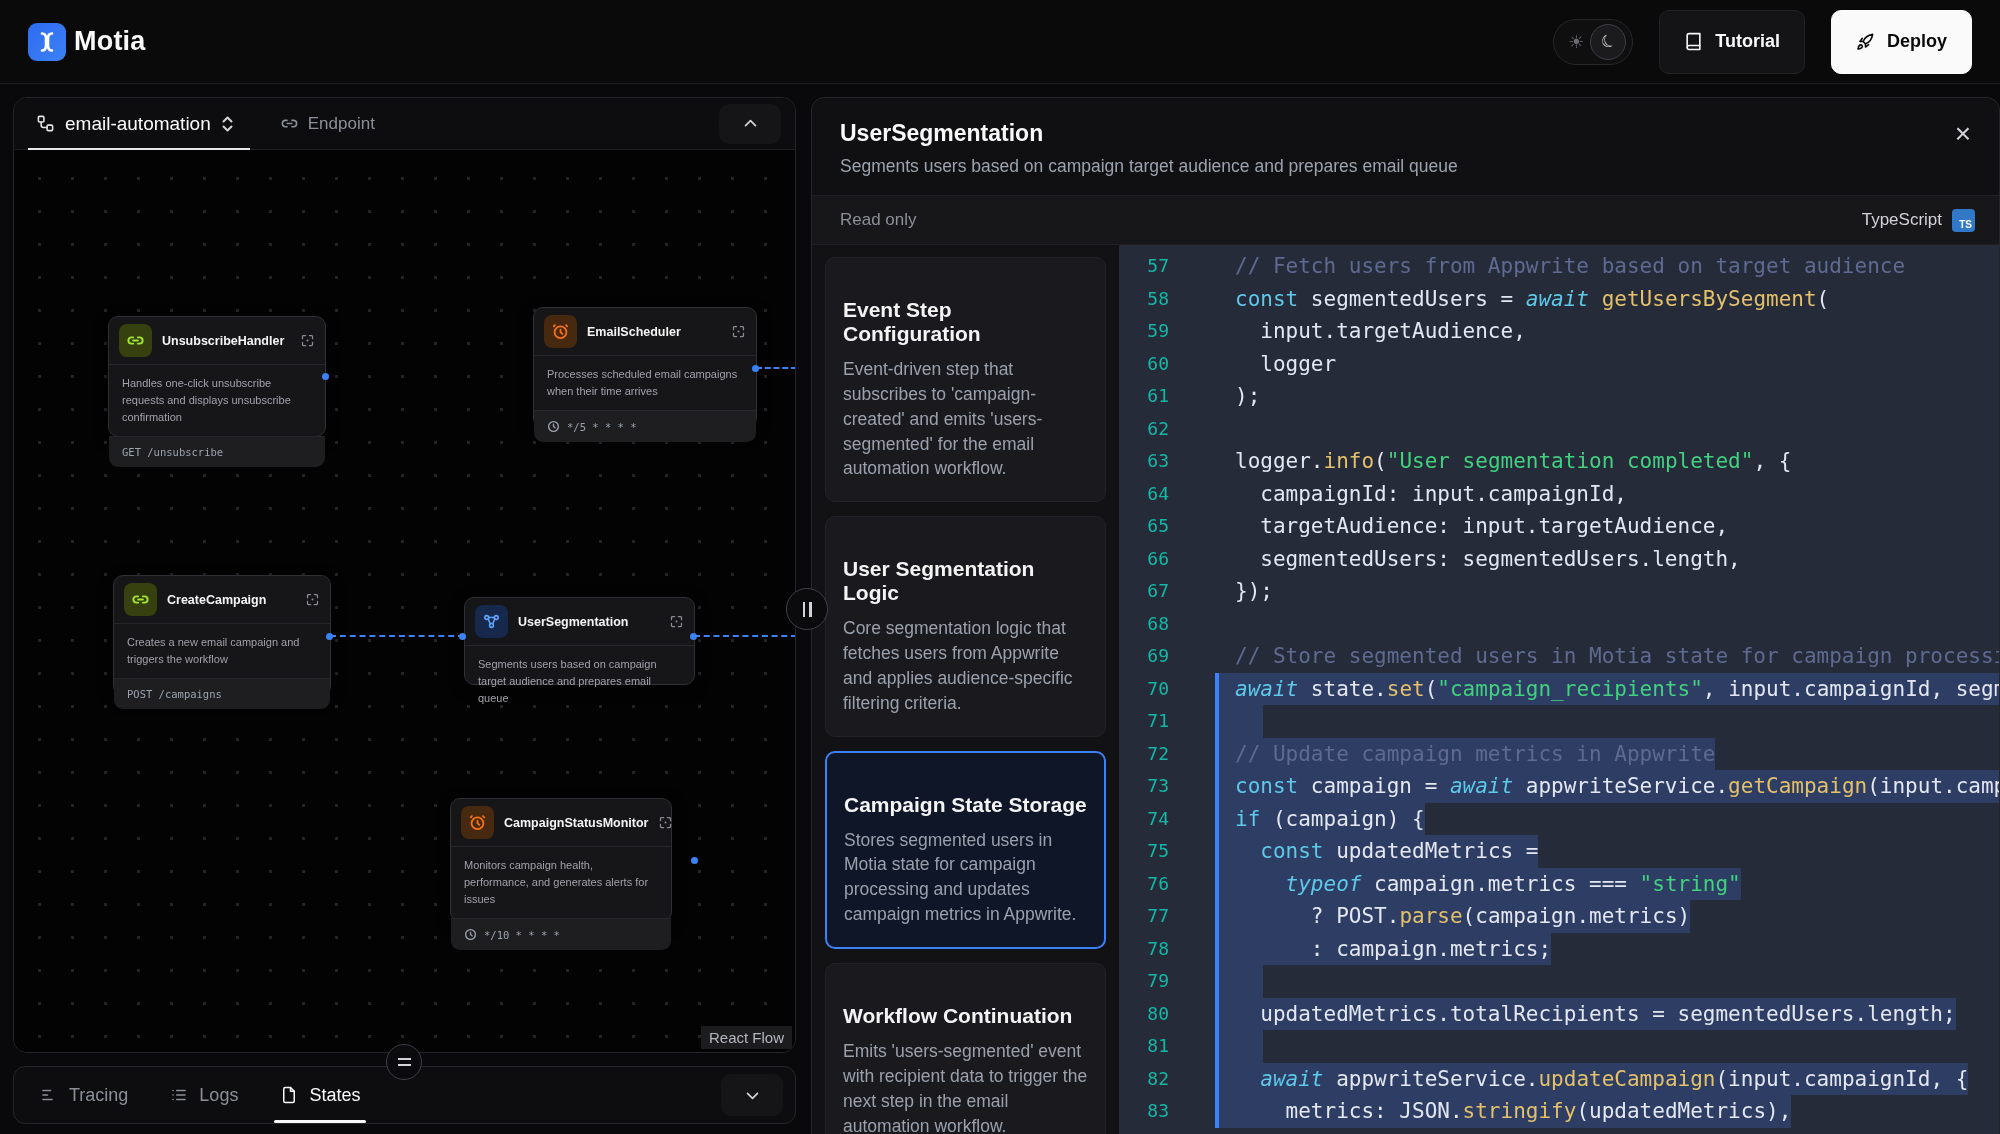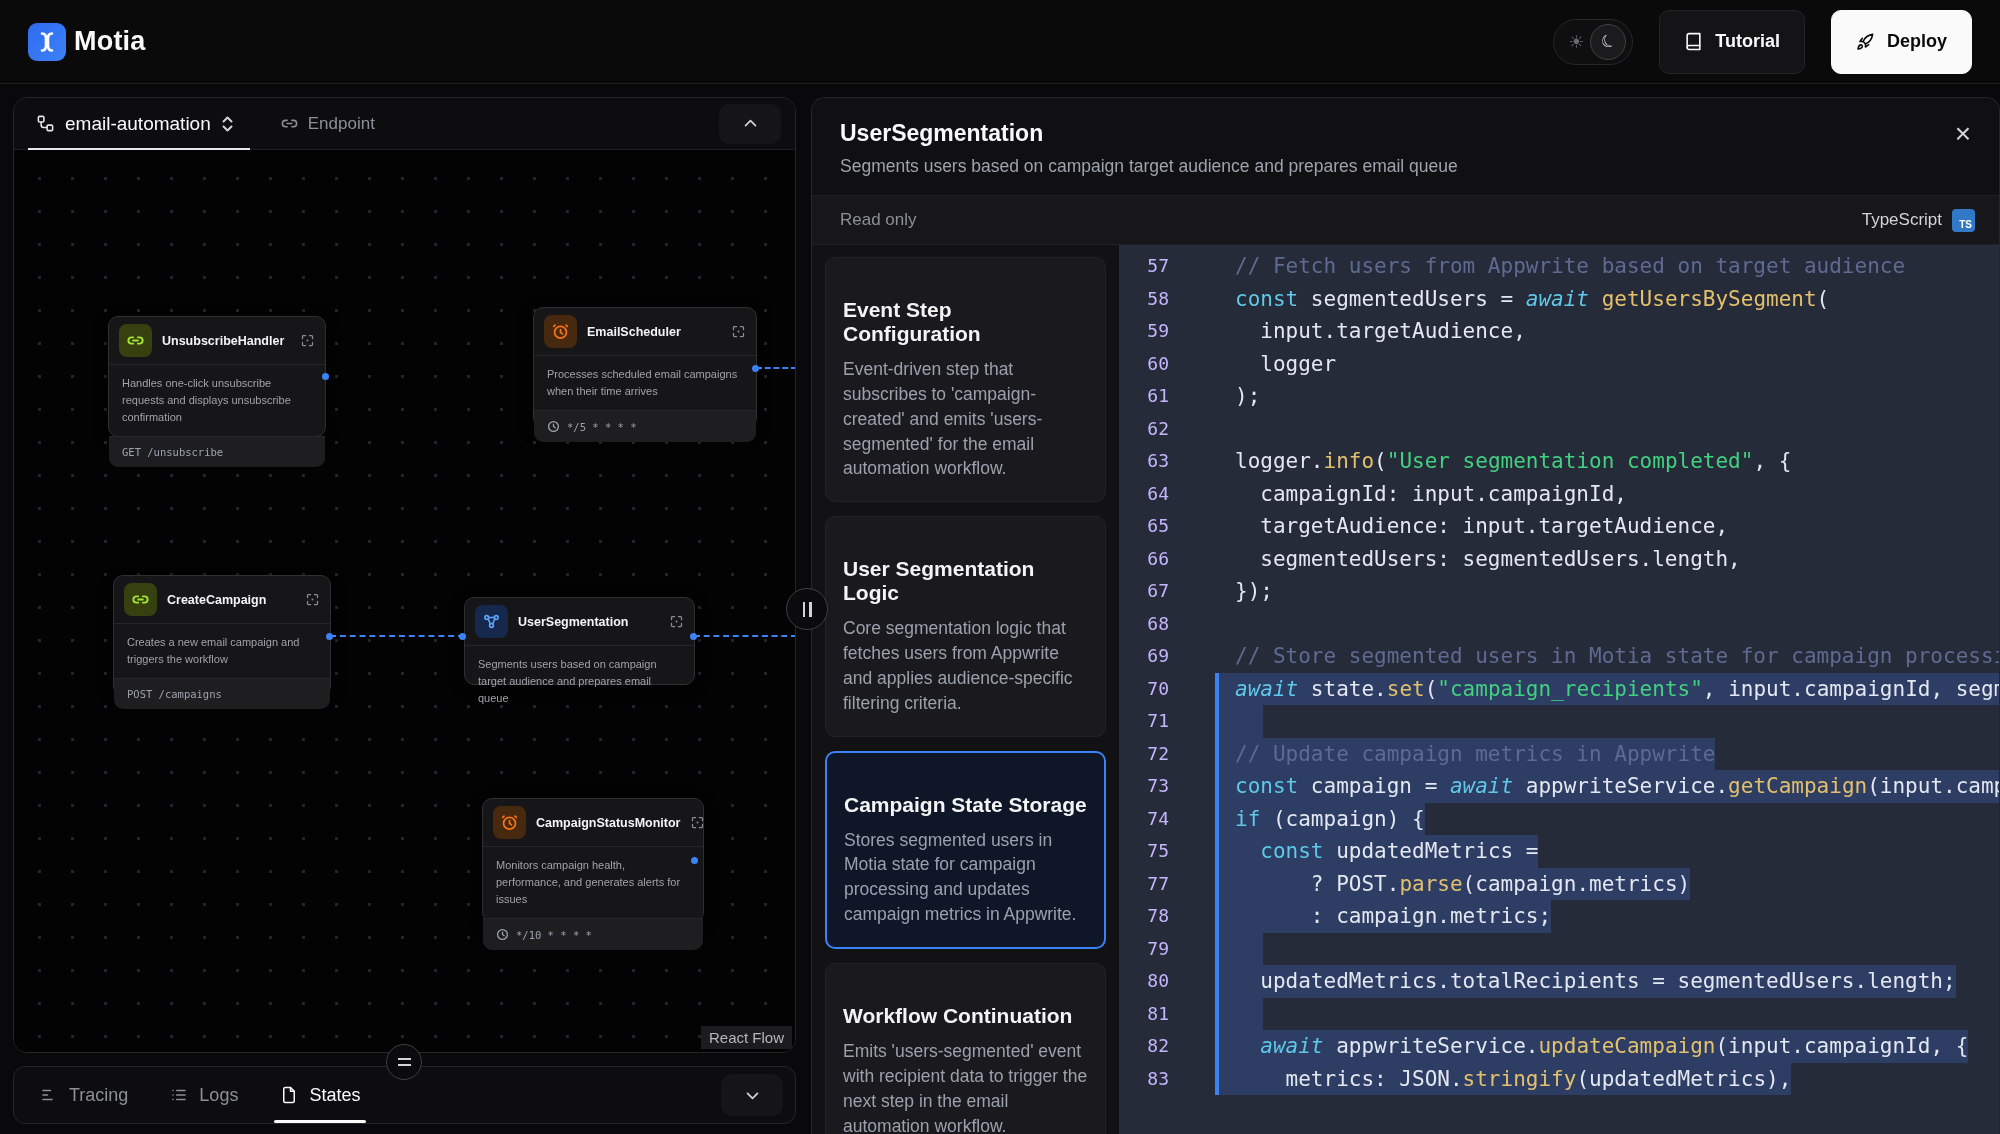--- a/index.html
+++ b/index.html
@@ -123,21 +123,21 @@
     padding:20px 17px; cursor:pointer; }
   .sec-card.active { background:#0f1627; border:2px solid #3b82f6; }
   .sec-title { font-size:21px; font-weight:700; color:#f4f4f5; margin-bottom:11px;margin-top:20px; }
   .sec-body { font-size:17.5px; line-height:1.42; color:#9aa1ad; }
   .sec-stub { flex:0 0 90px; background:#1a1a1e; border:1px solid #232327;
     border-radius:10px; }
 
   .code-col { flex:1; background:#262b3a; overflow:hidden; padding-top:5px;
     font-family:"DejaVu Sans Mono", monospace; }
   .cl { display:flex; height:32.5px; align-items:stretch; }
-  .ln { flex:0 0 50px; width:50px; text-align:right; color:#c4b5fd; font-size:18px;
+  .ln { flex:0 0 50px; width:50px; text-align:right; color:#14b8a6; font-size:18px;
     line-height:32.5px; user-select:none; }
   .lc { margin-left:46px; display:flex; align-items:center; white-space:pre;
     font-size:21px; padding-left:20px; }
   .cl.hl .lc { padding-left:16px; border-left:4px solid #3b82f6; background:#2e3d63;
     min-width:48px; }
   .cm { color:#5e6a90; } .kw { color:#5ec9e8; } .kwi { color:#5ec9e8; font-style:italic; }
   .fn { color:#e2c06c; } .str { color:#41d17f; } .pl { color:#e3e7f1; }
 
   svg { display:block; }
 </style>
@@ -319,21 +319,21 @@
               <path d="M4 9V5.5A1.5 1.5 0 0 1 5.5 4H9"></path>
               <path d="M15 4h3.5A1.5 1.5 0 0 1 20 5.5V9"></path>
               <path d="M20 15v3.5a1.5 1.5 0 0 1-1.5 1.5H15"></path>
               <path d="M9 20H5.5A1.5 1.5 0 0 1 4 18.5V15"></path>
               <circle cx="12" cy="12" r="1.6" fill="#a1a1aa" stroke="none"></circle>
             </svg>
           </span>
      </div>
      <div class="n-desc">Segments users based on campaign target audience and prepares email queue</div>
       </div>
-      <div class="node" style="left: 468px; top: 648px; width: 222px; height: 124px;">
+      <div class="node" style="left: 436px; top: 648px; width: 222px; height: 124px;">
         <div class="n-head">
        <span class="n-ic n-ic-cron">
             <svg width="19" height="19" viewBox="0 0 24 24" fill="none" stroke="#f97316" stroke-width="2.2" stroke-linecap="round">
               <circle cx="12" cy="13" r="7.5"></circle>
               <path d="M12 9.5V13l2.5 2"></path>
               <path d="M5 4 3.5 5.5M19 4l1.5 1.5"></path>
             </svg>
           </span>
        <span class="n-title">CampaignStatusMonitor</span>
        <span class="n-expand">
@@ -518,20 +518,24 @@
         </div>
         <div class="cl hl">
           <span class="ln">74</span>
           <span class="lc"><span class="kw">if</span><span class="pl"> (campaign) {</span></span>
         </div>
         <div class="cl hl">
           <span class="ln">75</span>
           <span class="lc"><span class="pl">  </span><span class="kw">const</span><span class="pl"> updatedMetrics =</span></span>
         </div>
         <div class="cl hl">
+          <span class="ln">76</span>
+          <span class="lc"><span class="pl">    </span><span class="kwi">typeof</span><span class="pl"> campaign.metrics === </span><span class="str">"string"</span></span>
+        </div>
+        <div class="cl hl">
           <span class="ln">77</span>
           <span class="lc"><span class="pl">      ? POST.</span><span class="fn">parse</span><span class="pl">(campaign.metrics)</span></span>
         </div>
         <div class="cl hl">
           <span class="ln">78</span>
           <span class="lc"><span class="pl">      : campaign.metrics;</span></span>
         </div>
         <div class="cl hl">
           <span class="ln">79</span>
           <span class="lc"></span>

